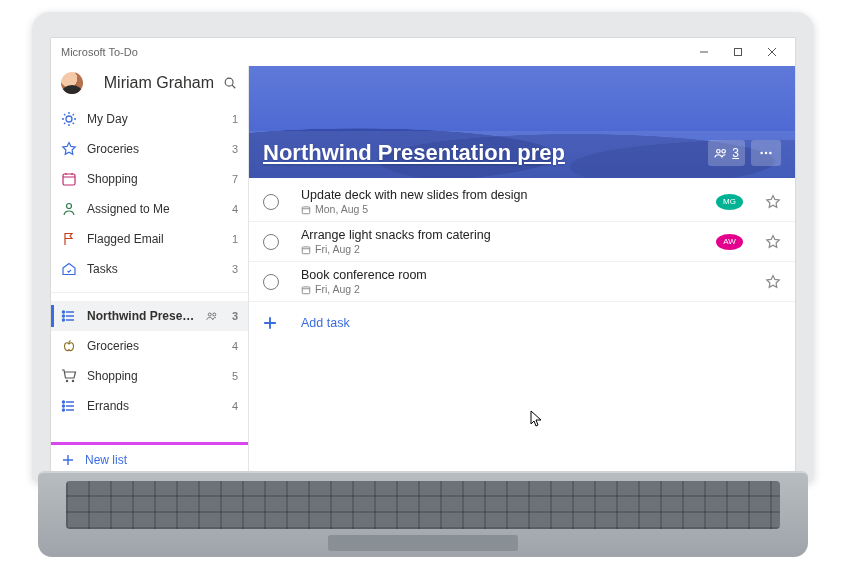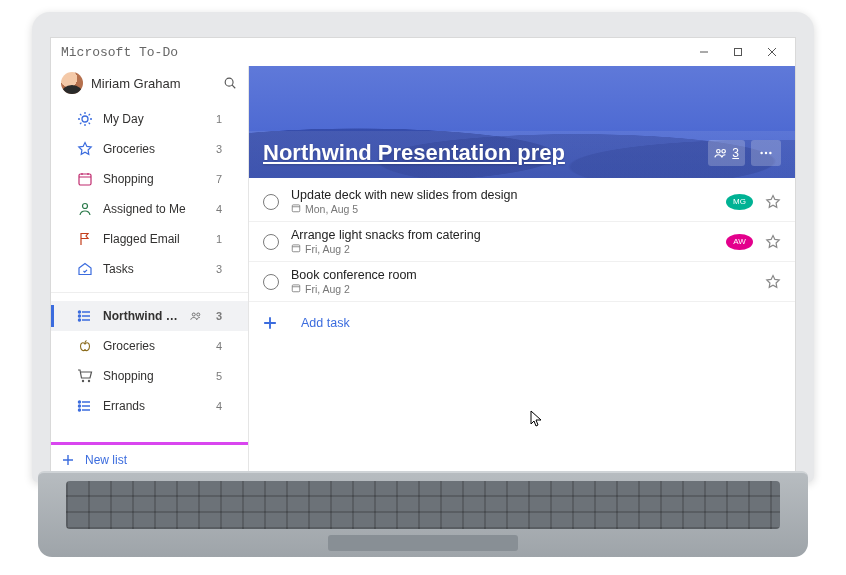--- a/index.html
+++ b/index.html
@@ -34,21 +34,21 @@
     border-radius: 4px;
   }
   .keyboard::after {
     content: ""; position: absolute; left: 50%; transform: translateX(-50%);
     bottom: 6px; width: 190px; height: 16px; background: #888f95; border-radius: 3px;
   }
 
   
   .titlebar {
     height: 28px; display: flex; align-items: center; padding: 0 6px 0 10px;
-    font-size: 13px; color: #666; font-family: Liberation Mono, monospace;
+    font-size: 11px; color: #666;
   }
   .titlebar .title { flex: 1; }
   .win-btn {
     width: 34px; height: 28px; display: flex; align-items: center; justify-content: center;
     color: #555; font-size: 11px;
   }
 
   .app-body { flex: 1; display: flex; min-height: 0; }
 
   
@@ -58,26 +58,26 @@
   }
   .user-row {
     display: flex; align-items: center; gap: 8px; padding: 6px 10px;
   }
   .avatar {
     width: 22px; height: 22px; border-radius: 50%;
     background: radial-gradient(circle at 35% 30%, #f4c9a8 0 40%, #b5704d 41% 100%);
     position: relative; overflow: hidden; flex: none;
   }
   .avatar::after { content:""; position:absolute; inset:auto 0 0 0; height:9px; background:#2a2a2a; border-radius: 50% 50% 0 0 / 100% 100% 0 0;}
-  .user-row .name { flex: 1; font-size: 13px; }
+  .user-row .name { flex: 1; font-size: 16px; text-align: right; }
   .search-ic { width: 16px; height: 16px; color: #555; display:flex; align-items:center; justify-content:center; }
 
   .nav { padding: 4px 0; }
   .nav-item {
-    display: flex; align-items: center; gap: 10px; height: 30px; padding: 0 26px;
+    display: flex; align-items: center; gap: 10px; height: 30px; padding: 0 10px;
     cursor: default;
   }
   .nav-item .ic { width: 16px; height: 16px; flex: none; display:flex; align-items:center; justify-content:center; }
   .nav-item .lbl { flex: 1; white-space: nowrap; overflow: hidden; text-overflow: ellipsis; }
   .nav-item .cnt { color: #7a7a7a; font-size: 11px; min-width: 10px; text-align: right; }
   .nav-item.selected { background: #f1f2f4; position: relative; font-weight: 600; }
   .nav-item.selected::before {
     content:""; position:absolute; left:0; top:4px; bottom:4px; width:3px; background:#3b6cde;
   }
 
@@ -112,29 +112,29 @@
   .banner-actions { display: flex; gap: 6px; z-index: 1; }
   .chip {
     height: 26px; min-width: 30px; padding: 0 6px; border-radius: 3px;
     background: rgba(255,255,255,.22); display: flex; align-items: center; justify-content: center;
     gap: 4px; font-size: 12px;
   }
   .chip.dots { width: 30px; }
 
   .tasks { padding: 4px 0; }
   .task {
-    display: flex; align-items: center; gap: 12px; padding: 6px 14px;
+    display: flex; align-items: center; gap: 22px; padding: 6px 14px;
     border-bottom: 1px solid #f0f0f0;
   }
   .circle {
     width: 16px; height: 16px; border: 1.5px solid #7a7a7a; border-radius: 50%; flex: none;
   }
   .task .body { flex: 1; min-width: 0; }
   .task .title { font-size: 12.5px; color: #222; }
-  .task .meta { font-size: 10.5px; color: #777; display: flex; align-items: flex-start; gap: 4px; margin-top: 1px;}
+  .task .meta { font-size: 10.5px; color: #777; display: flex; align-items: flex-end; gap: 4px; margin-top: 1px;}
   .assignee {
     width: 27px; height: 16px; border-radius: 50%; color: #fff; font-size: 8px;
     display: flex; align-items: center; justify-content: center; flex: none;
   }
   .star { width: 16px; height: 16px; color: #888; flex: none; }
 
   .add-task {
     display: flex; align-items: center; gap: 24px; padding: 10px 14px;
     color: #3b6cde; font-size: 12.5px;
   }

